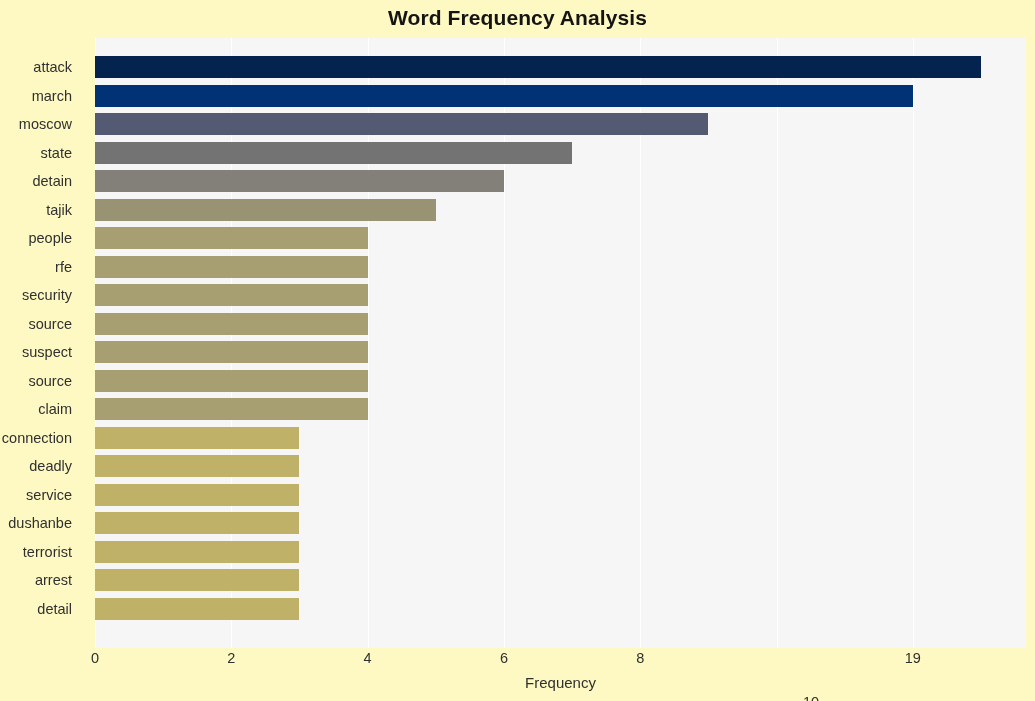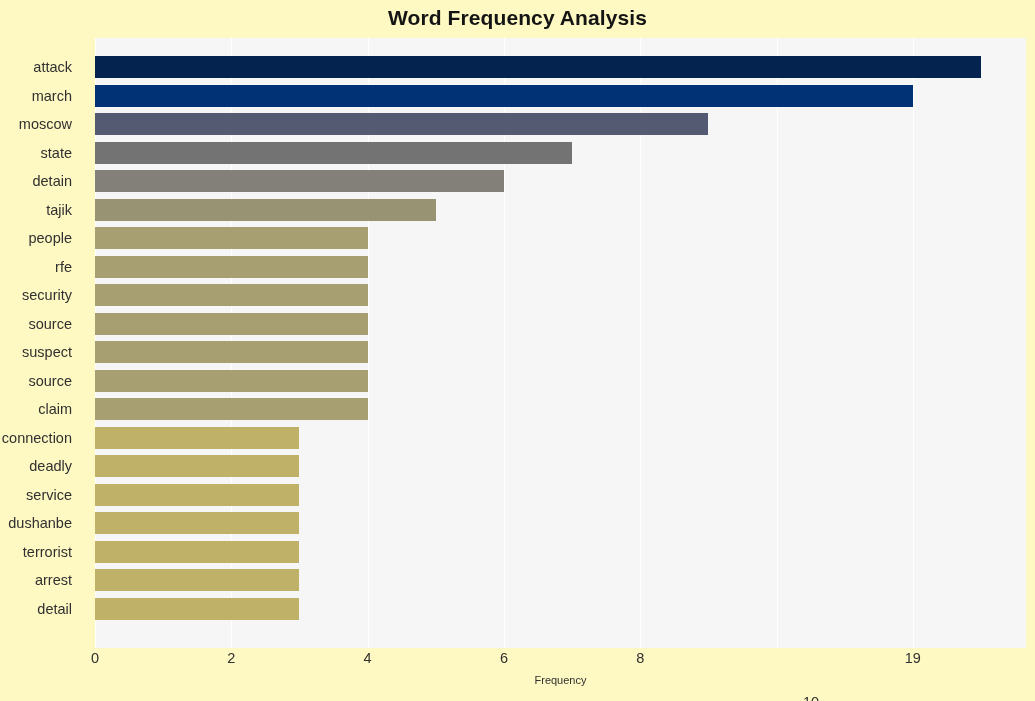--- a/index.html
+++ b/index.html
@@ -105,21 +105,21 @@
     color: #303030;
     font-family: "Liberation Sans", sans-serif;
     white-space: nowrap;
   }
   #x-axis-title {
     position: absolute;
     left: 95px;
     top: 674px;
     width: 931px;
     text-align: center;
-    font-size: 11px;
+    font-size: 15px;
     color: #303030;
     font-family: "Liberation Sans", sans-serif;
   }
 </style>
 </head>
 <body>
 
 <div id="chart-root" style="background: #fef9c3;">
 
   <div id="chart-title" style="color: rgb(20, 20, 20);">Word Frequency Analysis</div>

